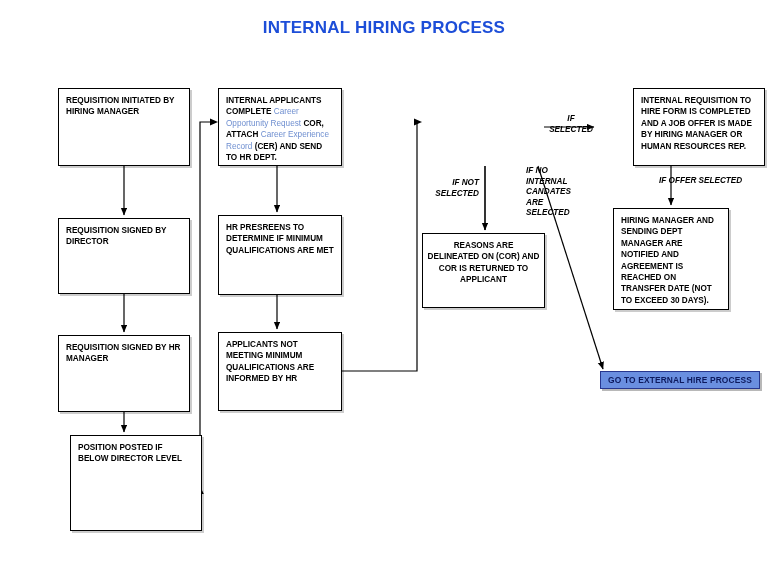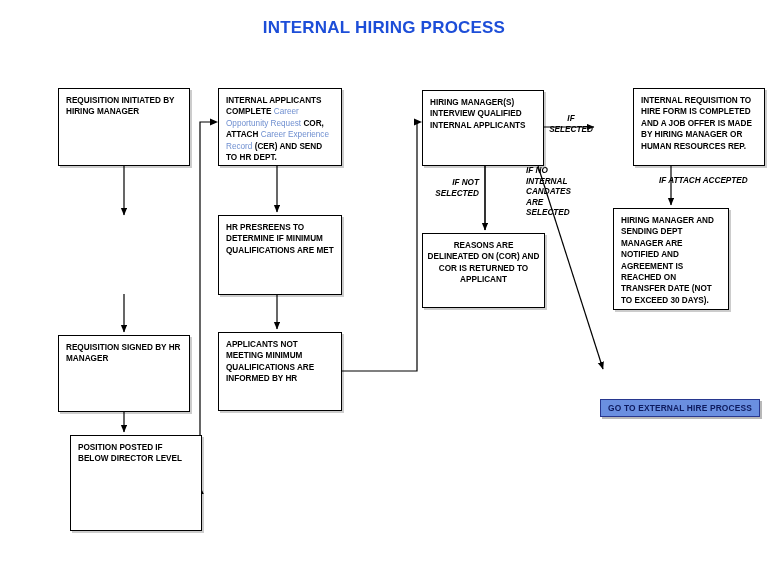--- a/index.html
+++ b/index.html
@@ -119,20 +119,23 @@
 
     <line x1="538" y1="166" x2="603" y2="369" stroke="#000000" stroke-width="1.2" marker-end="url(#ah)"></line>
 
     <line x1="671" y1="166" x2="671" y2="205" stroke="#000000" stroke-width="1.2" marker-end="url(#ah)"></line>
   </svg>
 
   <div class="node" style="left:58px; top:88px; width:132px; height:78px;">
     <span>REQUISITION INITIATED BY HIRING MANAGER</span>
   </div>
 
+  <div class="node" style="left:58px; top:218px; width:132px; height:76px;">
+    <span>REQUISITION SIGNED BY DIRECTOR</span>
+  </div>
 
   <div class="node" style="left:58px; top:335px; width:132px; height:77px;">
     <span>REQUISITION SIGNED BY HR MANAGER</span>
   </div>
 
   <div class="node" style="left:70px; top:435px; width:132px; height:96px;">
     <span>POSITION POSTED IF BELOW DIRECTOR LEVEL</span>
   </div>
 
   <div class="node" style="left:218px; top:215px; width:124px; height:80px;">
@@ -140,23 +143,20 @@
   </div>
 
   <div class="node" style="left:218px; top:88px; width:124px; height:78px;">
     <span><span>INTERNAL APPLICANTS COMPLETE </span><span class="hl">Career Opportunity Request</span><span> COR, ATTACH </span><span class="hl">Career Experience Record</span><span> (CER) AND SEND TO HR DEPT.</span></span>
   </div>
 
   <div class="node" style="left:218px; top:332px; width:124px; height:79px;">
     <span>APPLICANTS NOT MEETING MINIMUM QUALIFICATIONS ARE INFORMED BY HR</span>
   </div>
 
-  <div class="node" style="left:422px; top:90px; width:122px; height:76px;">
-    <span>HIRING MANAGER(S) INTERVIEW QUALIFIED INTERNAL APPLICANTS</span>
-  </div>
 
   <div class="node center-text" style="left:422px; top:233px; width:123px; height:75px;">
     <span>REASONS ARE DELINEATED ON (COR) AND COR IS RETURNED TO APPLICANT</span>
   </div>
 
   <div class="node" style="left:597px; top:88px; width:132px; height:78px;margin-left:36px;">
     <span>INTERNAL REQUISITION TO HIRE FORM IS COMPLETED AND A JOB OFFER IS MADE BY HIRING MANAGER OR HUMAN RESOURCES REP.</span>
   </div>
 
   <div class="node" style="left:613px; top:208px; width:116px; height:102px;">
@@ -168,19 +168,19 @@
 
   <div class="edge-label right-align" style="left:425px; top:178px; width:54px;">IF NOT
 SELECTED</div>
 
   <div class="edge-label" style="left:526px; top:166px; width:56px;">IF NO
 INTERNAL
 CANDATES
 ARE
 SELECTED</div>
 
-  <div class="edge-label" style="left:659px; top:176px; width:110px;">IF ATTACH ACCEPTED</div>
+  <div class="edge-label" style="left:659px; top:176px; width:110px;">IF OFFER SELECTED</div>
 
-  <div class="ext-button" style="left:600px; top:371px; width:160px; height:18px;margin-top:28px;">
+  <div class="ext-button" style="left:600px; top:371px; width:160px; height:18px;">
     <span>GO TO EXTERNAL HIRE PROCESS</span>
   </div>
 
 </div>
 
 </body></html>

